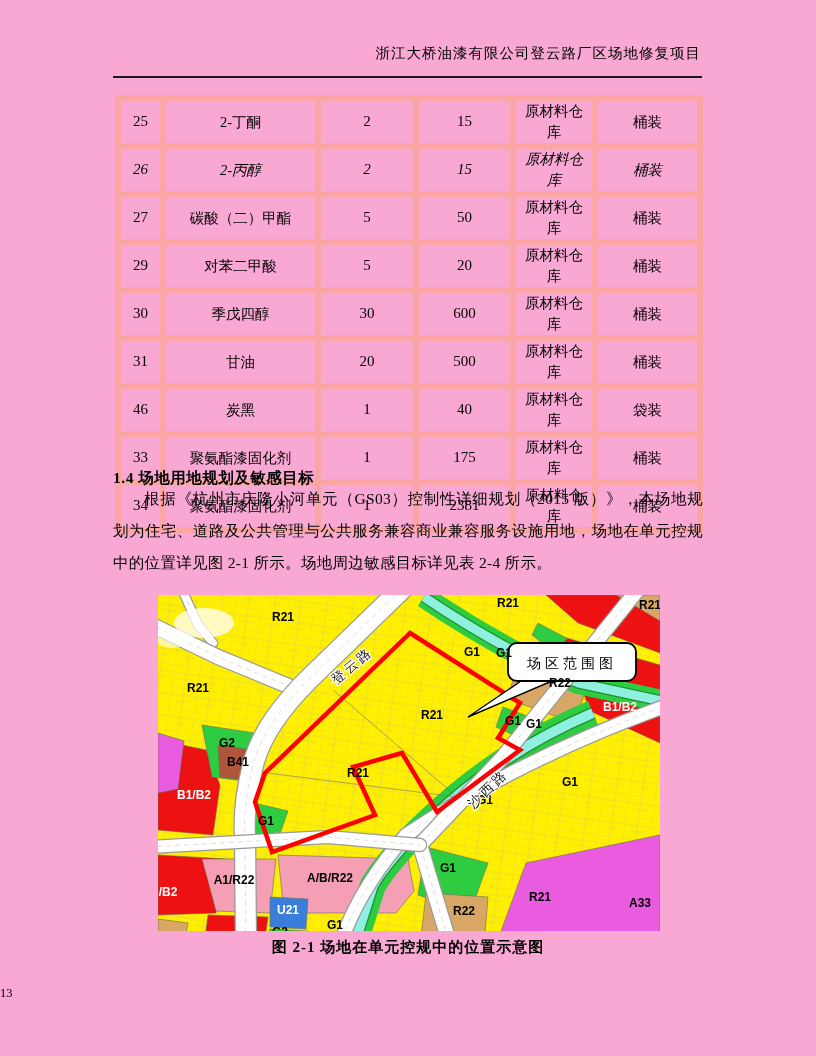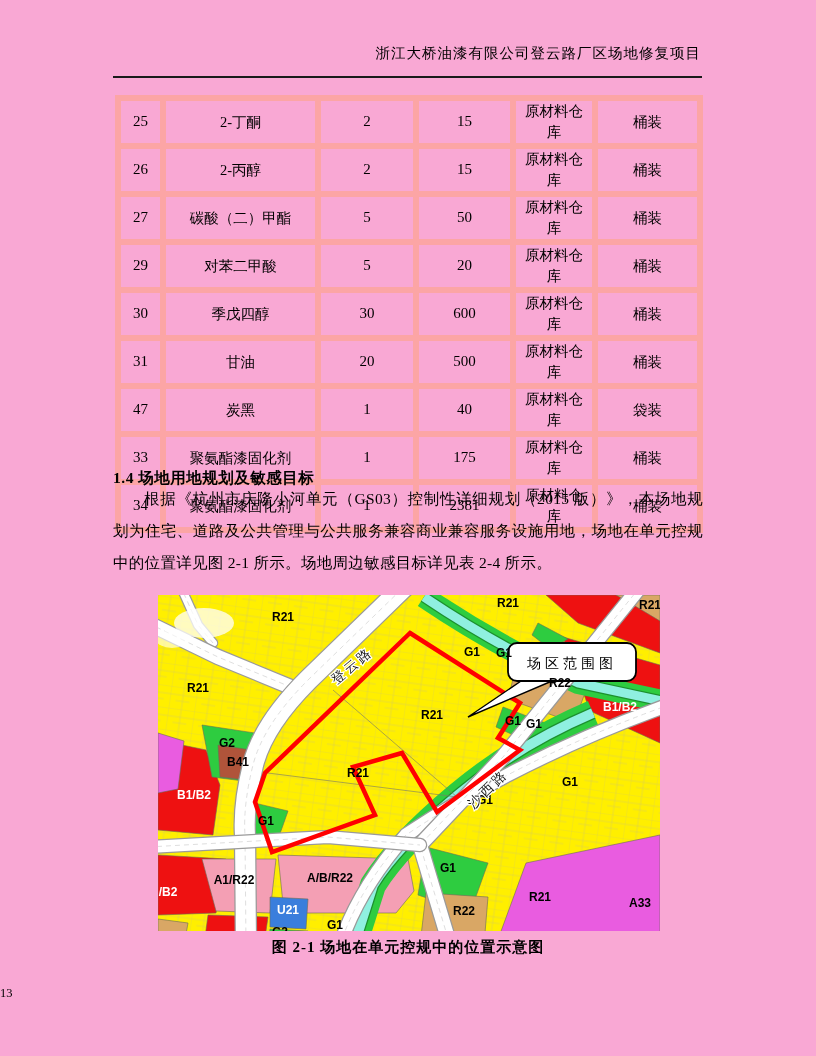--- a/index.html
+++ b/index.html
@@ -50,21 +50,21 @@
     </colgroup>
     <tbody id="chem-table-body">
         <tr style="height: 33px;">
           <td class="num">25</td>
           <td>2-丁酮</td>
           <td class="num">2</td>
           <td class="num">15</td>
           <td>原材料仓库</td>
           <td>桶装</td>
         </tr>
-        <tr style="height: 20px;">
+        <tr style="height: 20px; font-style: italic;">
           <td class="num">26</td>
           <td>2-丙醇</td>
           <td class="num">2</td>
           <td class="num">15</td>
           <td>原材料仓库</td>
           <td>桶装</td>
         </tr>
         <tr style="height: 33px;">
           <td class="num">27</td>
           <td>碳酸（二）甲酯</td>
@@ -91,21 +91,21 @@
         </tr>
         <tr style="height: 33px;">
           <td class="num">31</td>
           <td>甘油</td>
           <td class="num">20</td>
           <td class="num">500</td>
           <td>原材料仓库</td>
           <td>桶装</td>
         </tr>
         <tr style="height: 33px;">
-          <td class="num">47</td>
+          <td class="num">46</td>
           <td>炭黑</td>
           <td class="num">1</td>
           <td class="num">40</td>
           <td>原材料仓库</td>
           <td>袋装</td>
         </tr>
         <tr style="height: 33px;">
           <td class="num">33</td>
           <td>聚氨酯漆固化剂</td>
           <td class="num">1</td>

